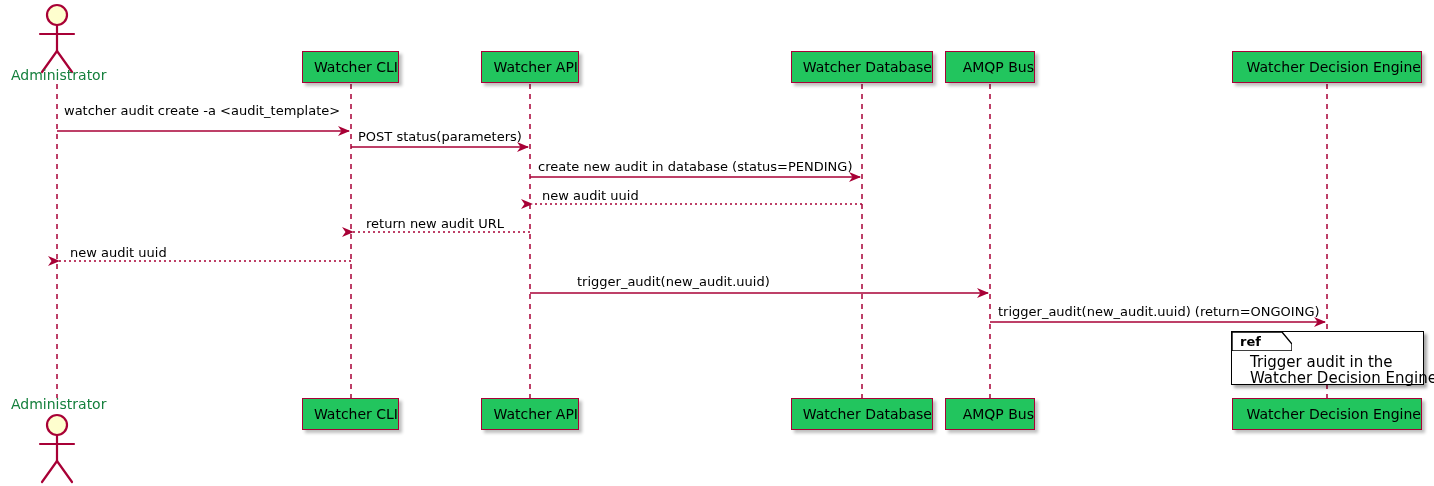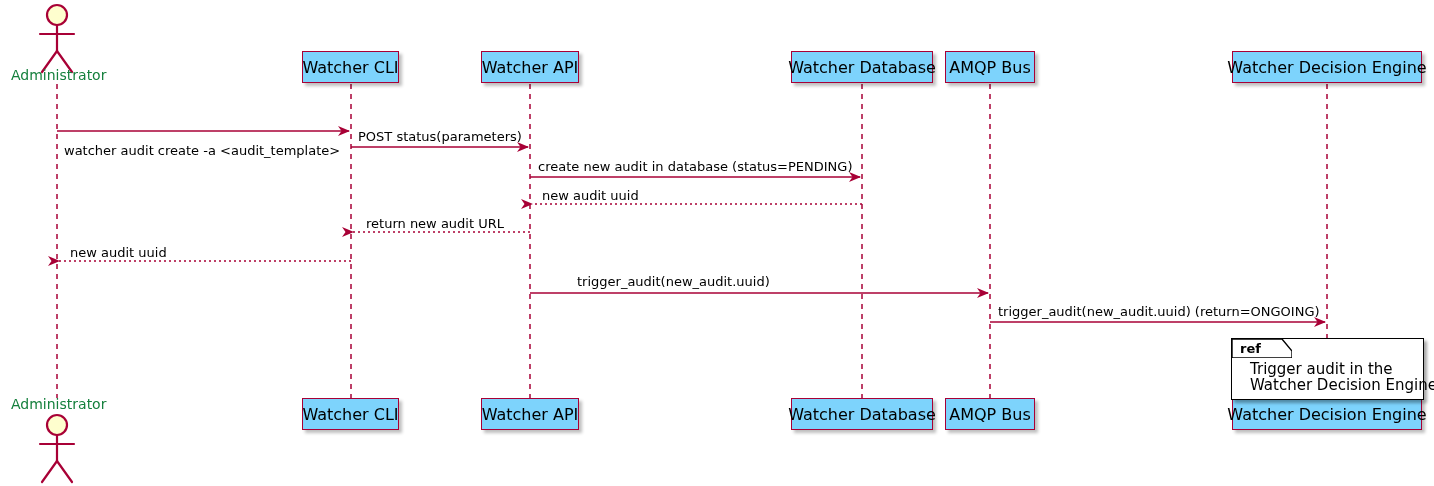--- a/index.html
+++ b/index.html
@@ -30,27 +30,27 @@
     position: absolute;
     font-family: "DejaVu Sans", sans-serif;
     font-size: 13px;
     color: #000000;
     white-space: nowrap;
     line-height: 14px;
   }
   .participant-box {
     position: absolute;
     box-sizing: border-box;
-    background: #7dd3fc;
+    background: #22c55e;
     border: 1.5px solid #A80036;
     box-shadow: 3px 3px 3px rgba(0,0,0,0.25);
     display: flex;
     align-items: center;
-    justify-content: center;
-    font-size: 16px;
+    justify-content: flex-end;
+    font-size: 14px;
     color: #000000;
     white-space: nowrap;
   }
   .actor-label {
     position: absolute;
     font-size: 14px;
     color: #15803d;
     white-space: nowrap;
   }
   .ref-box {
@@ -157,31 +157,31 @@
       <div class="participant-box" style="left: 1232px; top: 51px; width: 190px; height: 32px;">
         <span>Watcher Decision Engine</span>
       </div>
       <div class="participant-box" style="left: 1232px; top: 398px; width: 190px; height: 32px;">
         <span>Watcher Decision Engine</span>
       </div>
       <div class="actor-label" style="left: 11px; top: 67px;">Administrator</div>
       <div class="actor-label" style="left: 11px; top: 396px;">Administrator</div>
     </div>
   <div id="labels-container">
-      <div class="msg-label" style="left: 64px; top: 104px; margin-top: 40px;">watcher audit create -a &lt;audit_template&gt;</div>
+      <div class="msg-label" style="left: 64px; top: 104px;">watcher audit create -a &lt;audit_template&gt;</div>
       <div class="msg-label" style="left: 358px; top: 130px;">POST status(parameters)</div>
       <div class="msg-label" style="left: 538px; top: 160px;">create new audit in database (status=PENDING)</div>
       <div class="msg-label" style="left: 542px; top: 189px;">new audit uuid</div>
       <div class="msg-label" style="left: 366px; top: 217px;">return new audit URL</div>
       <div class="msg-label" style="left: 70px; top: 246px;">new audit uuid</div>
       <div class="msg-label" style="left: 538px; top: 275px; margin-left: 39px;">trigger_audit(new_audit.uuid)</div>
       <div class="msg-label" style="left: 998px; top: 305px;">trigger_audit(new_audit.uuid) (return=ONGOING)</div>
     </div>
   <div id="fragments-container">
-      <div class="ref-box" style="left: 1231px; top: 338px; width: 193px; height: 62px;">
+      <div class="ref-box" style="left: 1231px; top: 331px; width: 193px; height: 54px;">
         <div style="position: absolute; left: 0px; top: 0px; width: 60px; height: 19px; overflow: visible;"><svg width="60" height="19">
             <path d="M0,0 L50,0 L60,12 L60,19 L0,19 Z" fill="#ffffff" stroke="#000000" stroke-width="1.4"></path>
           </svg></div>
         <div class="ref-tag">ref</div>
         <div class="ref-body">
           <div>Trigger audit in the</div>
           <div>Watcher Decision Engine</div>
         </div>
       </div>
     </div>

